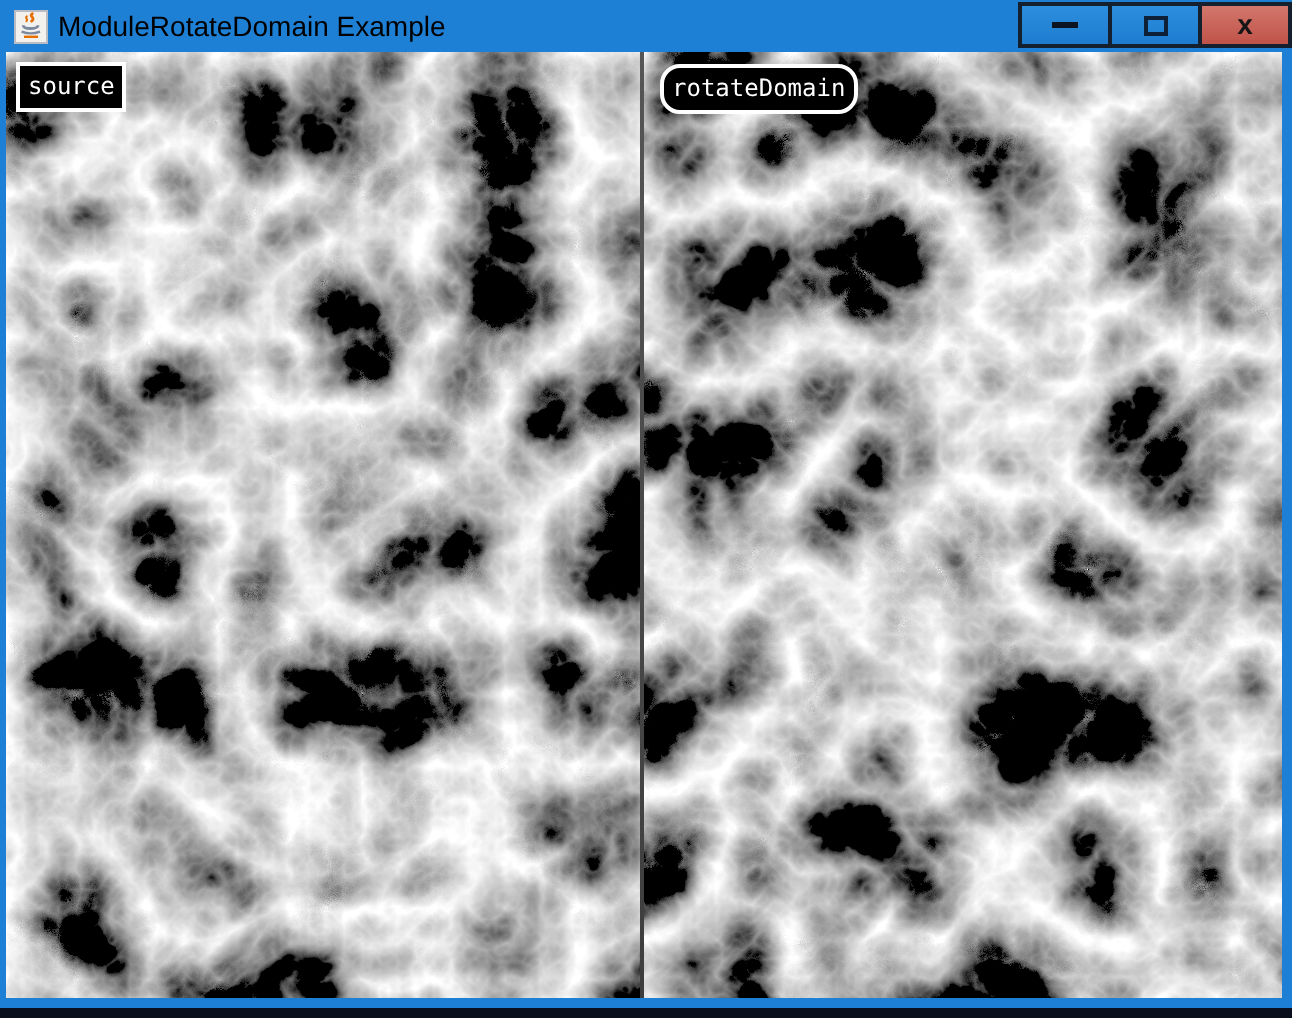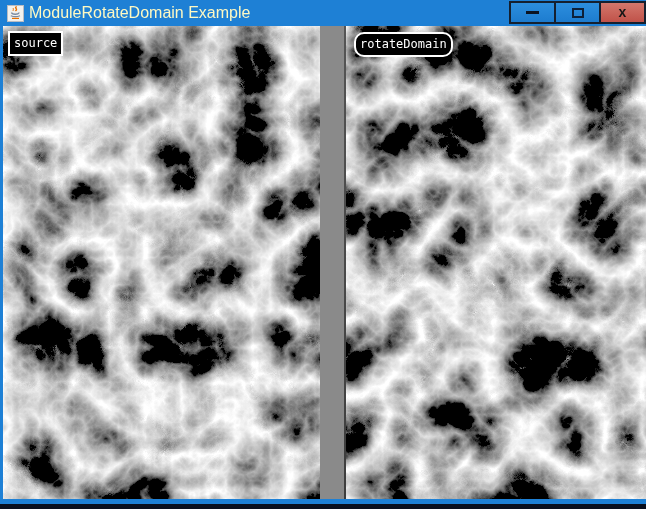--- a/index.html
+++ b/index.html
@@ -7,21 +7,21 @@
     position:relative;width:646px;height:509px;overflow:hidden;
     background:#0a0f1d;font-family:"Liberation Sans",sans-serif;
   }
   
   .titlebar{
     position:absolute;top:0;left:0;width:646px;height:26px;
     background:#1e80d5;display:flex;align-items:center;
   }
   .app-icon{width:17px;height:17px;margin-left:7px;display:inline-block;flex:0 0 auto;}
   .title{
-    color:#fef9c3;font-size:16px;margin-left:5px;white-space:nowrap;
+    color:#000000;font-size:14px;margin-left:5px;white-space:nowrap;
     line-height:26px;flex:1 1 auto;
   }
   .controls{display:flex;height:25px;padding-top:1px;flex:0 0 auto;}
   .btn{
     width:47px;height:23px;box-sizing:border-box;
     border:2px solid #15202f;margin-left:-2px;
     display:flex;align-items:center;justify-content:center;
     cursor:default;
   }
   .btn.min,.btn.max{background:linear-gradient(180deg,#2c8ede 0%,#1d7ccf 100%);}
@@ -34,21 +34,21 @@
   }
   
   .content{
     position:absolute;top:26px;left:0;width:646px;height:473px;
     display:flex;flex-direction:row;
   }
   .border-left{width:3px;height:473px;background:#1e80d5;flex:0 0 auto;}
   .border-right{width:5px;height:473px;background:#1e80d5;flex:0 0 auto;}
   .seam{width:2px;height:473px;background:linear-gradient(180deg,#555,#3d3d3d);flex:0 0 auto;}
   .panel{position:relative;height:473px;background:#8a8a8a;overflow:hidden;flex:0 0 auto;}
-  .panel.left{width:341px;}
+  .panel.left{width:317px;}
   .panel.right{width:319px;}
   .noise{display:block;}
   .img-label{
     position:absolute;top:5px;left:5px;
     background:#000000;color:#ffffff;border:2px solid #ffffff;
     font-family:"DejaVu Sans Mono","Liberation Mono",monospace;
     font-size:12px;line-height:15px;padding:3px 4px;white-space:nowrap;
   }
   .panel.right .img-label{top:6px;left:8px;border-radius:10px;}
   

